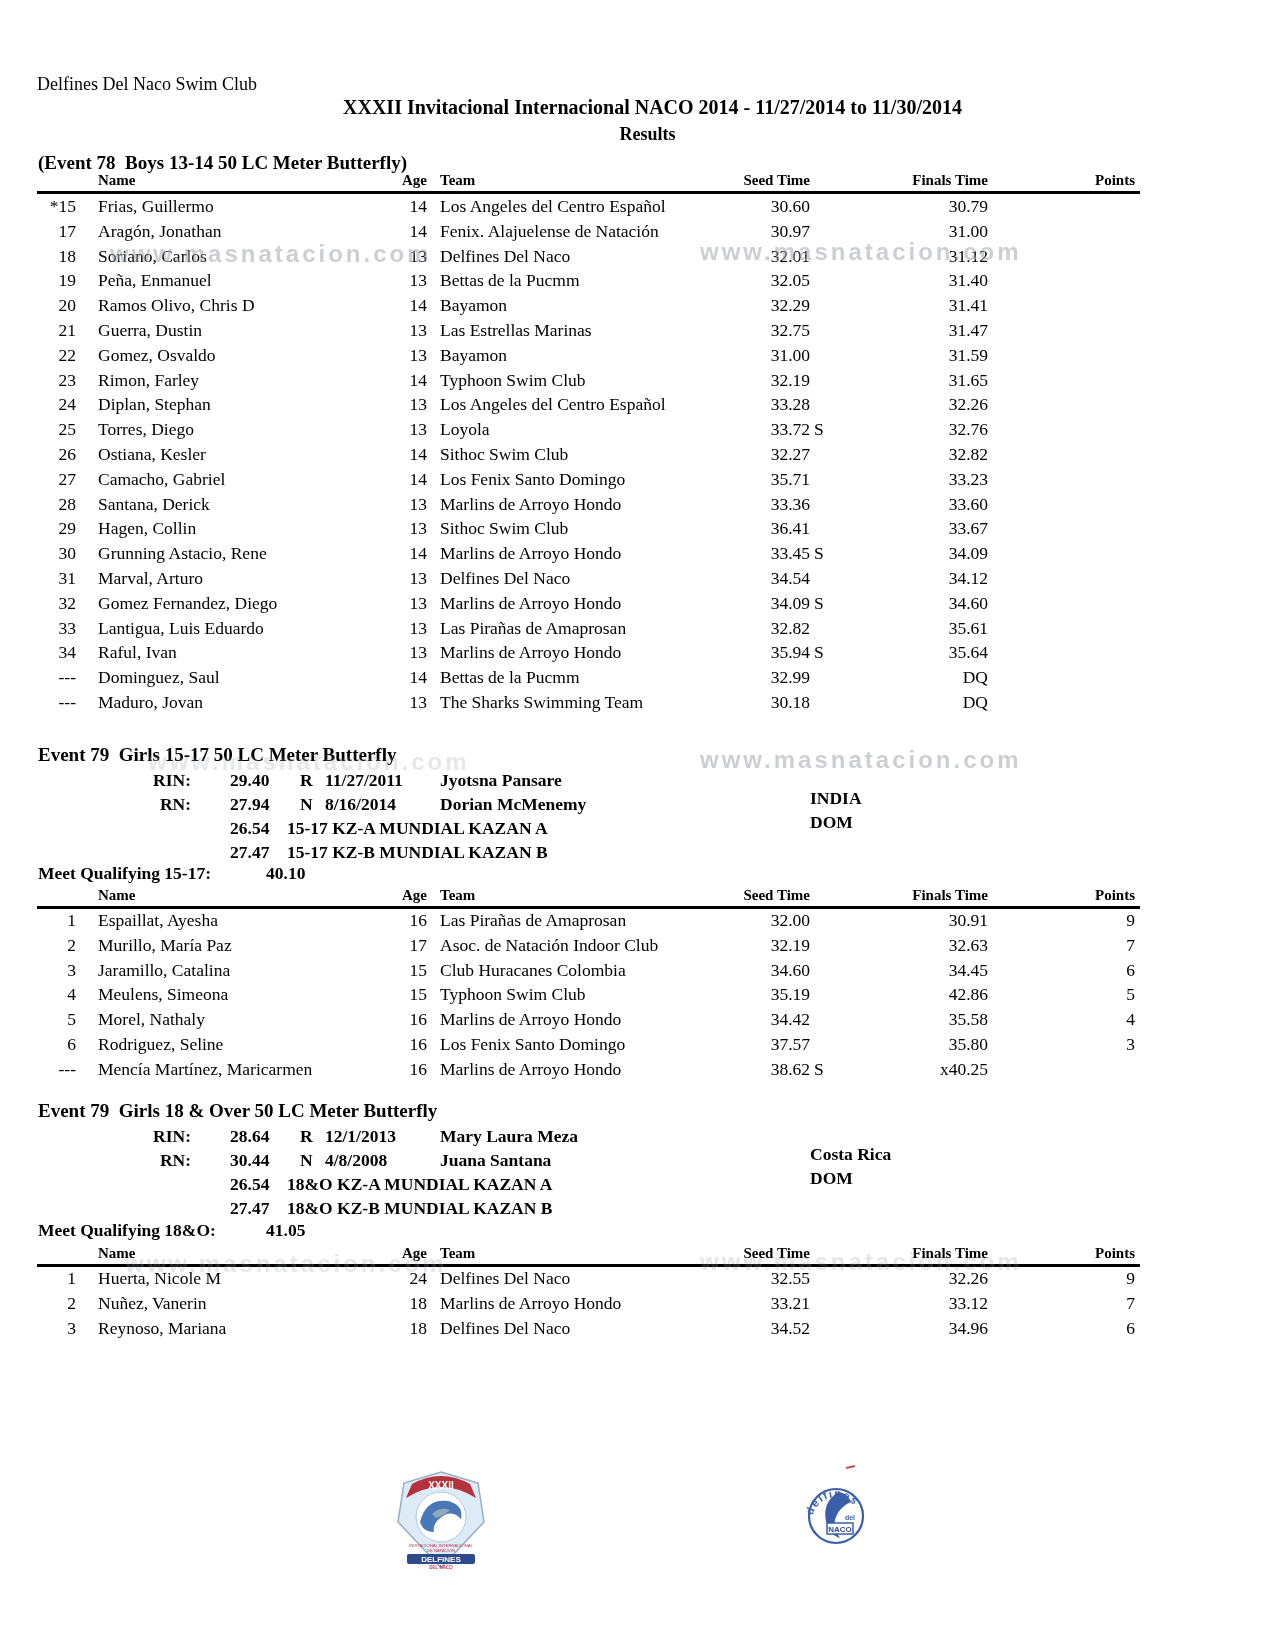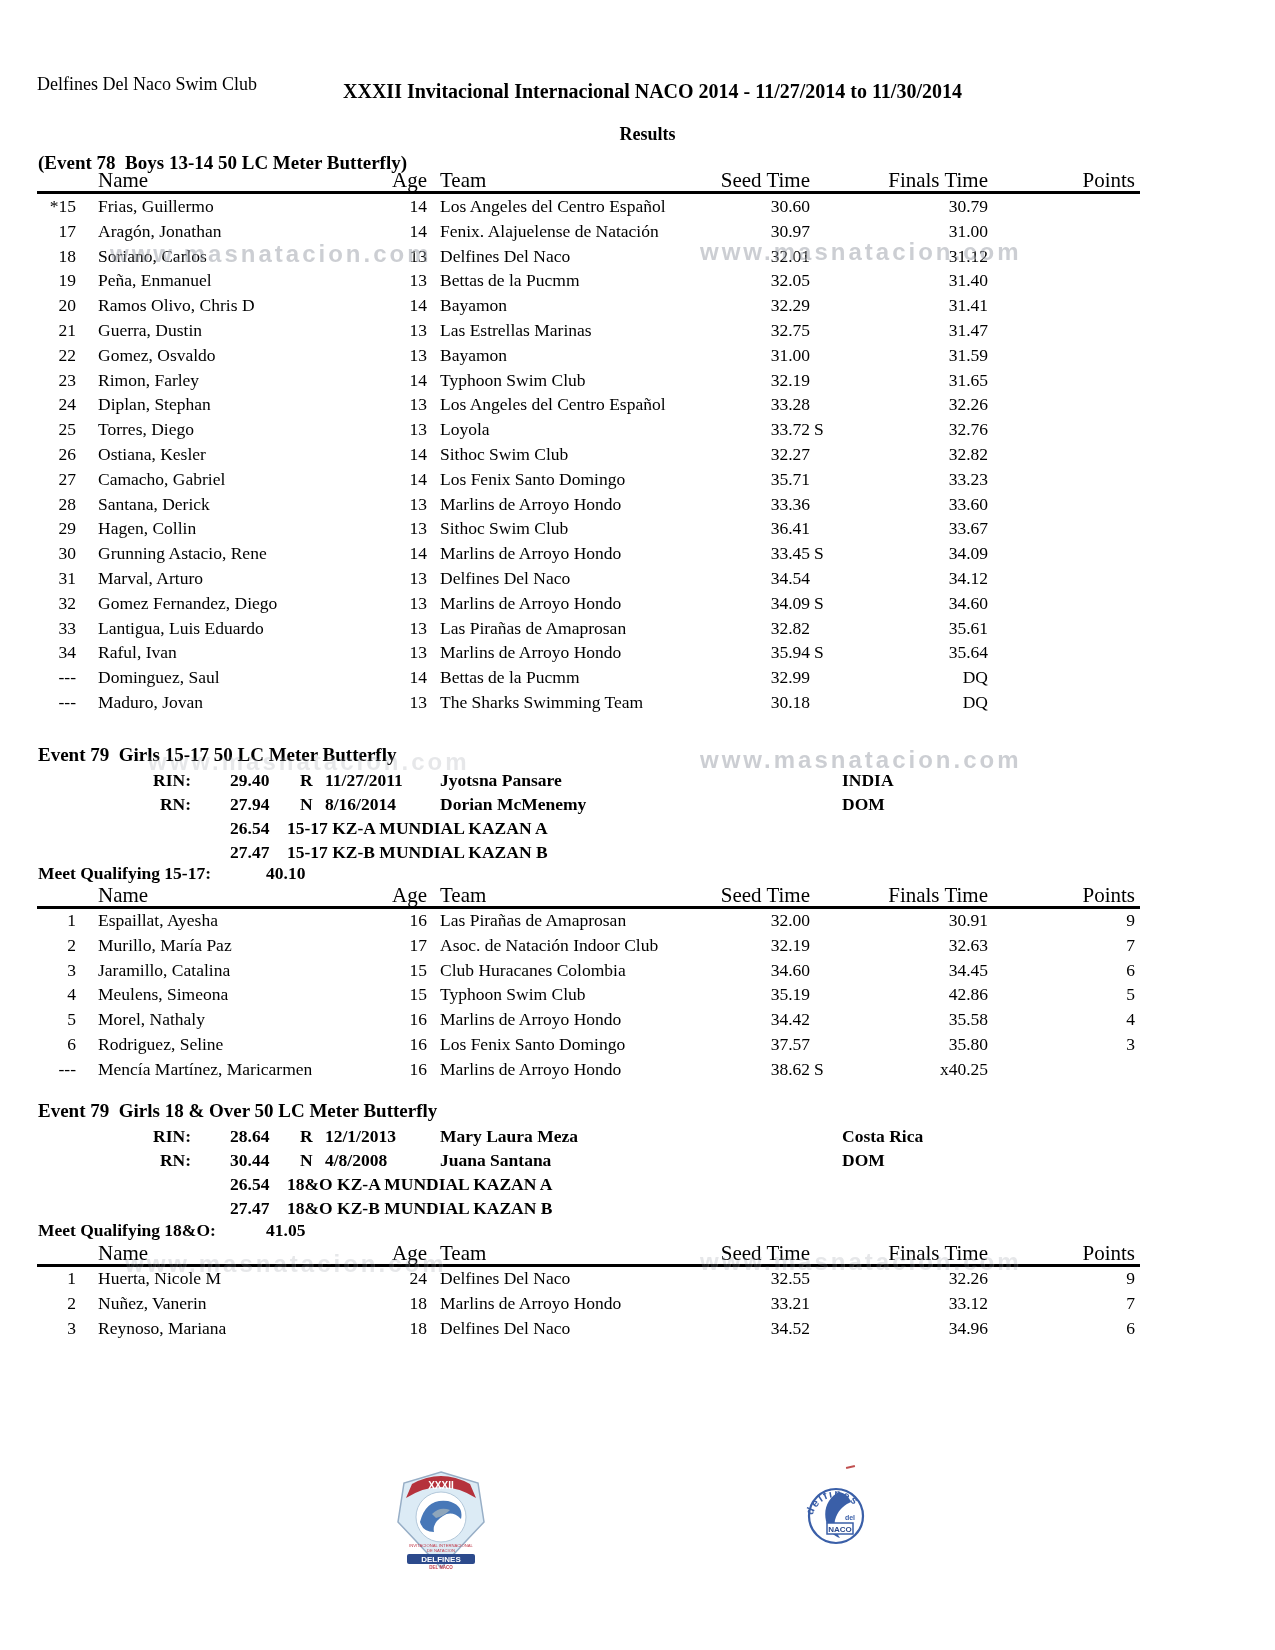--- a/index.html
+++ b/index.html
@@ -1,29 +1,29 @@
 <!DOCTYPE html>
 <html><head>
 <meta charset="utf-8">
 <style>
   html,body{margin:0;padding:0;background:#fff;}
   .page{position:relative;width:1275px;height:1650px;background:#ffffff;
         font-family:"Liberation Serif",serif;color:#000;overflow:hidden;}
 
   .hdr-club{position:absolute;left:37px;top:74px;font-size:18px;}
   .hdr-sys{position:absolute;right:125px;top:74px;font-size:18px;}
-  .title{position:absolute;left:0;right:0;top:80px;text-align:center;padding-left:30px;
+  .title{position:absolute;left:0;right:0;top:96px;text-align:center;padding-left:30px;
          font-size:20px;font-weight:bold;}
   .results{position:absolute;left:0;right:0;top:124px;text-align:center;padding-left:20px;
          font-size:18px;font-weight:bold;}
 
   .evt-heading{position:absolute;left:38px;font-size:19px;font-weight:bold;white-space:pre;}
 
   .thead{position:absolute;left:37px;width:1103px;height:21px;border-bottom:3px solid #000;
-         font-weight:normal;font-size:21px;}
+         font-weight:bold;font-size:15px;}
   .thead .cell{top:0;line-height:20px;}
   .rows{position:absolute;left:0;width:1275px;font-size:17.5px;}
   .trow{position:relative;height:24.8px;}
   .cell{position:absolute;white-space:nowrap;line-height:24.8px;}
 
   
   .c-rank  {left:20px;width:56px;text-align:right;}
   .c-name  {left:98px;width:325px;overflow:hidden;}
   .c-age   {left:375px;width:52px;text-align:right;}
   .c-team  {left:440px;width:260px;}
@@ -36,21 +36,21 @@
 
   .records{position:absolute;left:0;width:1275px;font-size:17.5px;font-weight:bold;}
   .recline{position:relative;height:24px;}
   .recline .cell{line-height:24px;}
   .r-label {left:100px;width:91px;text-align:right;}
   .r-time  {left:230px;}
   .r-flag  {left:300px;}
   .r-date  {left:325px;}
   .r-text  {left:287px;}
   .r-holder{left:440px;}
-  .r-nation{left:842px;}
+  .r-nation{left:810px;margin-top:18px;}
 
   .mq{position:absolute;left:38px;font-size:17.5px;font-weight:bold;}
   .mq .mq-val{position:absolute;left:228px;white-space:nowrap;}
 
   .wm{position:absolute;font-family:"Liberation Sans",sans-serif;font-size:24px;font-weight:bold;
       letter-spacing:3px;color:#8f959e;opacity:.45;white-space:nowrap;
       text-shadow:1px 1px 0 rgba(255,255,255,.9);}
   .wm.faint{opacity:.22;}
 
   .logo{position:absolute;}

